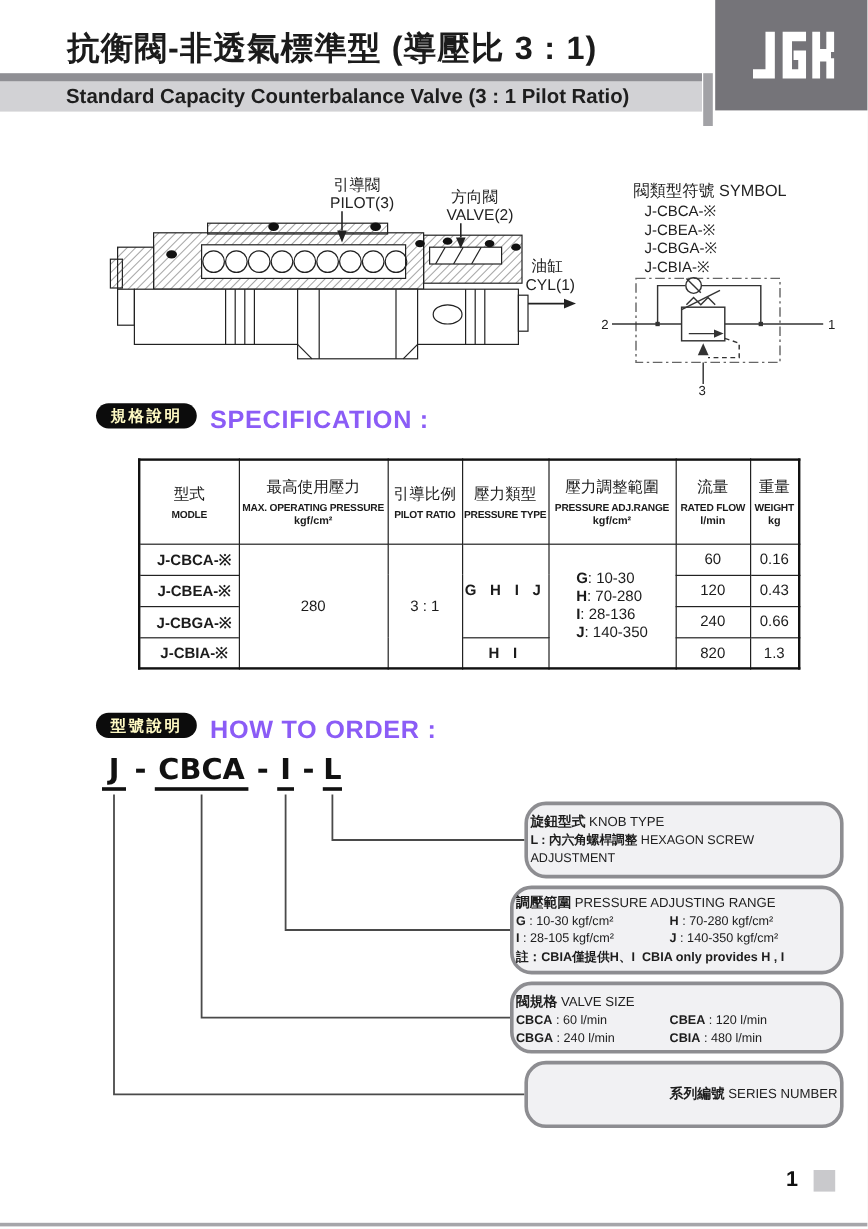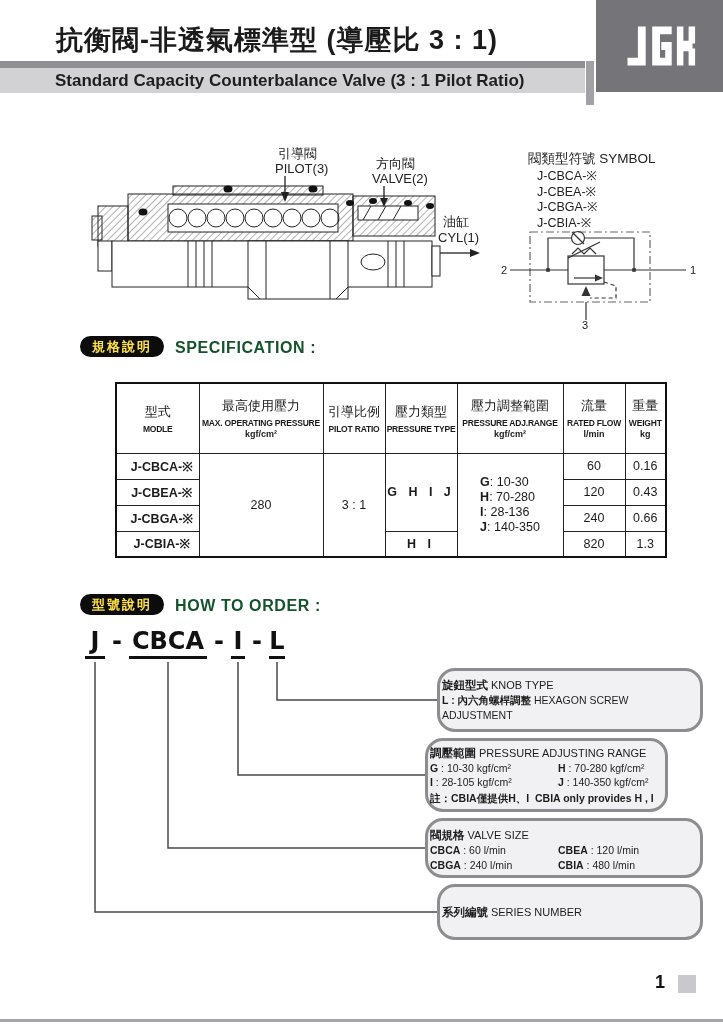--- a/index.html
+++ b/index.html
@@ -14,22 +14,22 @@
   .edge-strip { position:absolute; left:586px; top:61px; width:8px; height:44px; background:#a2a2a6; }
   .logo-box { position:absolute; left:596px; top:0; width:127px; height:92px; background:#757479; display:flex; align-items:center; justify-content:center; }
 
   
   .valve-svg { position:absolute; left:88px; top:146px; }
   .symbol-heading { position:absolute; left:528px; top:150px; font-size:13.5px; color:#222; white-space:nowrap; }
   .symbol-models { position:absolute; left:537px; top:169px; font-size:12.5px; line-height:15.5px; color:#222; }
   .symbol-svg { position:absolute; left:500px; top:226px; }
 
   
-  .pill { position:absolute; background:#0c0c0c; color:#fde047; font-weight:700; font-size:13px; line-height:21px; height:21px; padding:0 12px; border-radius:11px; letter-spacing:2px; }
-  .section-head { position:absolute; font-size:16px; font-weight:700; letter-spacing:0.6px; color:#14532d; }
+  .pill { position:absolute; background:#0c0c0c; color:#fef9c3; font-weight:700; font-size:13px; line-height:21px; height:21px; padding:0 12px; border-radius:11px; letter-spacing:2px; }
+  .section-head { position:absolute; font-size:21px; font-weight:700; letter-spacing:0.6px; color:#8b5cf6; }
 
   
   table.spec { position:absolute; left:115px; top:382px; border-collapse:collapse; border:2px solid #111; background:#fff; table-layout:fixed; }
   table.spec th, table.spec td { border:1px solid #222; text-align:center; vertical-align:middle; }
   table.spec th { height:70px; padding:2px 1px; }
   .h-zh { font-size:13px; font-weight:400; display:block; }
   .h-en { font-size:8.5px; font-weight:700; display:block; margin-top:3px; letter-spacing:-0.2px; }
   .h-unit { font-size:9px; font-weight:700; display:block; margin-top:1px; }
   table.spec td { height:26px; font-size:12.5px; }
   td.model { text-align:left; padding-left:8px; font-weight:700; font-size:12px; }
@@ -46,23 +46,23 @@
 
   .connector-svg { position:absolute; left:0; top:660px; }
 
   .obox { position:absolute; border:3px solid #8d8d91; border-radius:18px; background:#f1f1f3; padding:7px 2px; font-size:10.5px; line-height:15px; color:#1d1d1d; }
   .obox .t-zh { font-weight:700; font-size:11.5px; }
   .obox .t-en { font-size:11px; }
   .obox b { font-weight:700; }
   .grid2 { display:grid; grid-template-columns:128px 1fr; }
   .note-line { margin-top:1px; font-weight:700; }
   .box-knob   { left:437px; top:668px; width:266px; height:64px; }
-  .box-range  { left:425px; top:738px; width:243px; height:74px; padding-top:5px; line-height:14.5px; }
+  .box-range  { left:425px; top:738px; width:278px; height:74px; padding-top:5px; line-height:14.5px; }
   .box-size   { left:425px; top:818px; width:278px; height:60px; }
-  .box-series { left:437px; top:884px; width:266px; height:56px; display:flex; align-items:center; }
+  .box-series { left:437px; top:884px; width:266px; height:56px; display:flex; align-items:center;justify-content:flex-end; }
 
   
   .page-num { position:absolute; left:655px; top:972px; font-size:18px; font-weight:700; color:#111; }
   .page-square { position:absolute; left:678px; top:975px; width:18px; height:18px; background:#c9c9cc; }
   .bottom-rule { position:absolute; left:0; top:1019px; width:723px; height:3px; background:#a6a6aa; }
 
   svg text { font-family:"Liberation Sans",sans-serif; }
 </style>
 </head>
 <body>

